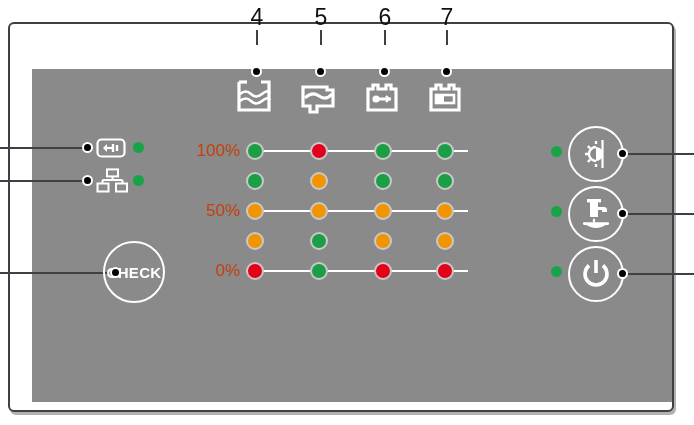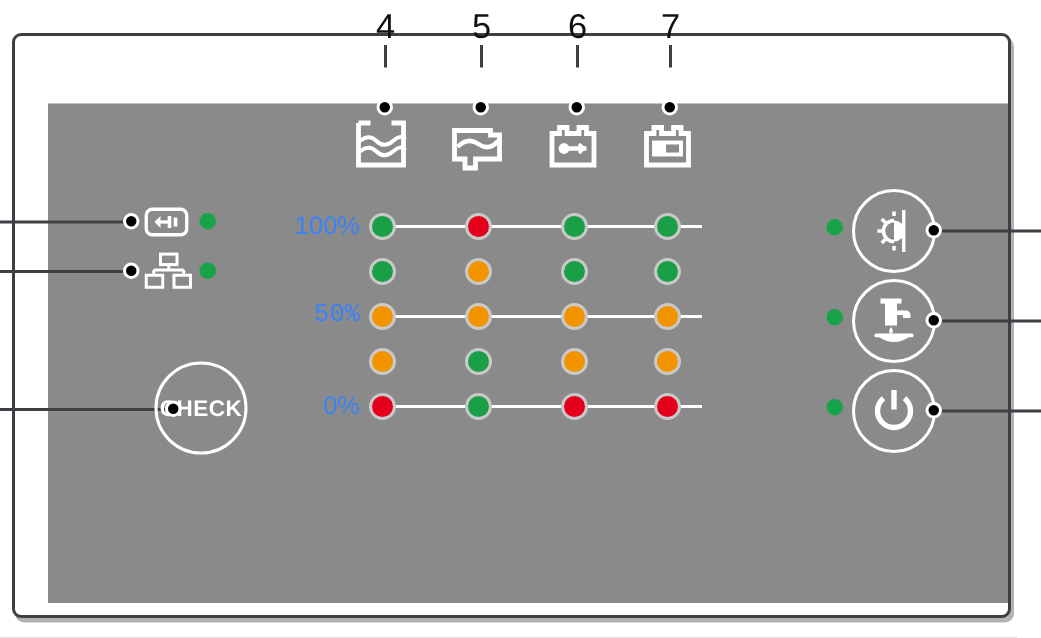--- a/index.html
+++ b/index.html
@@ -48,21 +48,21 @@
     border:2px solid #ffffff; box-sizing:border-box;
     display:flex; align-items:center; justify-content:center;
   }
   #check-label{
     color:#ffffff; font-size:15px; font-weight:bold; letter-spacing:.3px;
   }
 
   
   #led-matrix{ position:absolute; left:188px; top:136px; width:280px; height:152px; }
   .scale-label{
-    position:absolute; right:0; color:#3b82f6; font-size:17px;
+    position:absolute; right:0; color:#c2410c; font-size:17px;
     text-align:right; width:60px; line-height:18px;
   }
   .row-rule{ position:absolute; height:2px; background:#ffffff; }
   .led{
     position:absolute; width:18px; height:18px; border-radius:50%;
     border:2px solid #c9c9c9; box-sizing:border-box;
   }
   .led.green { background:#1a9e46; }
   .led.orange{ background:#f29400; }
   .led.red   { background:#e3001b; }
@@ -168,21 +168,21 @@
 
 <div class="left-line" style="left:0px;top:272px;width:117px;"></div>
 <div class="dot-black" style="left:110px;top:267px;z-index:3;"></div>
 <div id="check-button" style="left:103px;top:241px;">
   <span id="check-label">CHECK</span>
 </div>
 
 <div id="led-matrix">
 
   <div class="scale-label" style="left:-8px;top:6px;">100%</div>
-  <div class="scale-label" style="left:-8px;top:66px;font-family:Liberation Mono, monospace;">50%</div>
+  <div class="scale-label" style="left:-8px;top:66px;">50%</div>
   <div class="scale-label" style="left:-8px;top:126px;">0%</div>
 
   <div class="row-rule" style="left:58px;top:14px;width:222px;"></div>
   <div class="row-rule" style="left:58px;top:74px;width:222px;"></div>
   <div class="row-rule" style="left:58px;top:134px;width:222px;"></div>
 
   <div id="led-cells" style="position:absolute;left:0;top:0;width:280px;height:152px;">
       <div class="led green" style="left: 58px; top: 6px;"></div>
       <div class="led red" style="left: 122px; top: 6px;"></div>
       <div class="led green" style="left: 186px; top: 6px;"></div>

